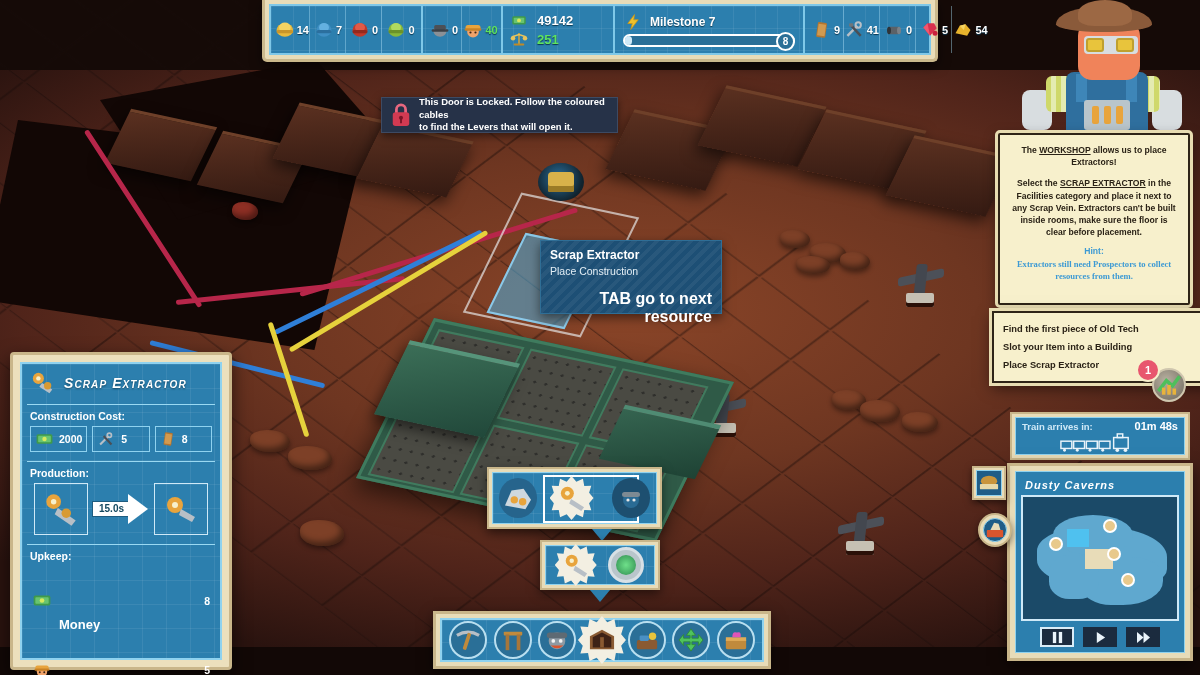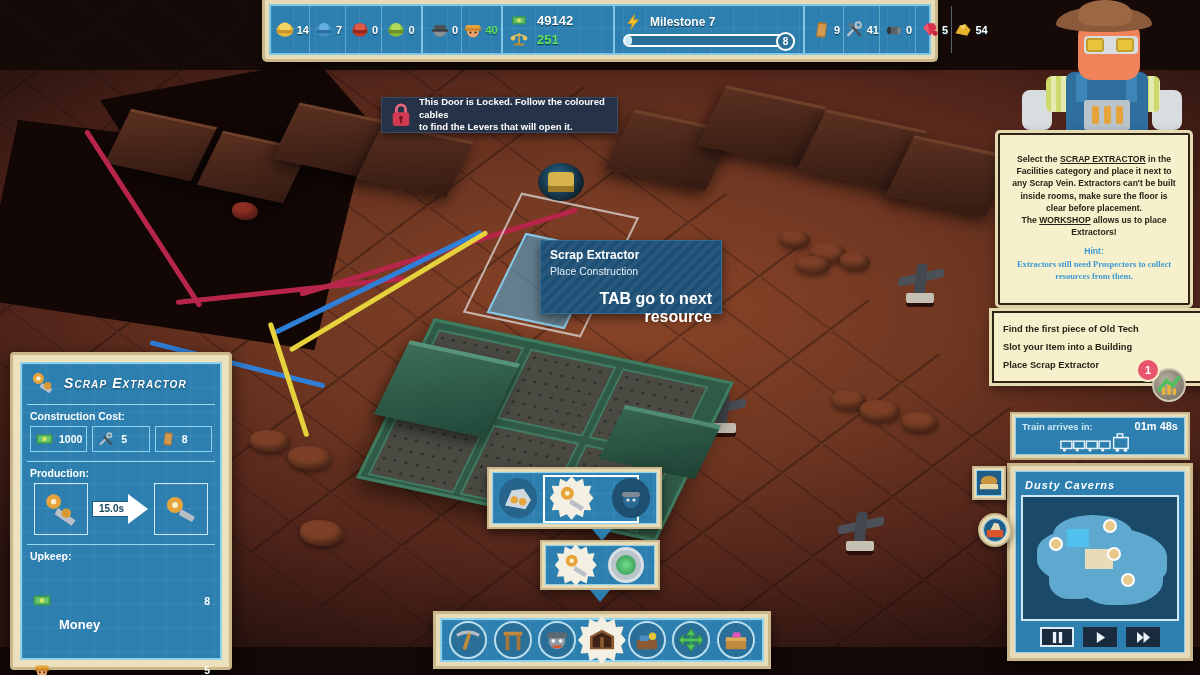--- a/index.html
+++ b/index.html
@@ -666,21 +666,21 @@
 
     <div class="sect">
       <div class="h">Construction Cost:</div>
       <div class="costrow">
         <div class="costcell">
           <svg style="width:19px;height:16px" viewBox="0 0 24 20">
               <rect x="2" y="4" width="20" height="12" rx="2" fill="#3f9a4a"></rect>
               <rect x="4" y="6" width="16" height="8" rx="1" fill="#69c470"></rect>
               <circle cx="12" cy="10" r="2.8" fill="#d8e85c"></circle>
             </svg>
-          <span class="v">1000</span>
+          <span class="v">2000</span>
         </div>
         <div class="costcell">
           <svg style="width:19px;height:17px" viewBox="0 0 24 24">
               <path d="M3 19 L15 7" stroke="#b8bfc6" stroke-width="3"></path>
               <path d="M19 19 L8 7" stroke="#4a4f56" stroke-width="3"></path>
               <circle cx="16" cy="6" r="3" fill="none" stroke="#b8bfc6" stroke-width="2.4"></circle>
             </svg>
           <span class="v">5</span>
         </div>
         <div class="costcell">
@@ -739,22 +739,22 @@
             <circle cx="15" cy="15" r="1.3" fill="#3a2414"></circle>
           </svg>
         <span class="nm">Engineers</span>
         <span class="vv">5</span>
       </div>
     </div>
   </div>
 </div>
 
 <div id="tutorial">
+  <p><span>The </span><span class="b">WORKSHOP</span><span> allows us to place Extractors!</span></p>
   <p style="margin-top:9px"><span>Select the </span><span class="b">SCRAP EXTRACTOR</span><span> in the Facilities category and place it next to any Scrap Vein. Extractors can't be built inside rooms, make sure the floor is clear before placement.</span></p>
-  <p><span>The </span><span class="b">WORKSHOP</span><span> allows us to place Extractors!</span></p>
   <p class="hint-h">Hint:</p>
   <p class="hint">Extractors still need Prospectors to collect resources from them.</p>
 </div>
 
 <div id="objectives">
   <div class="ob">Find the first piece of Old Tech</div>
   <div class="ob">Slot your Item into a Building</div>
   <div class="ob">Place Scrap Extractor</div>
 </div>
 <div id="objicon">

